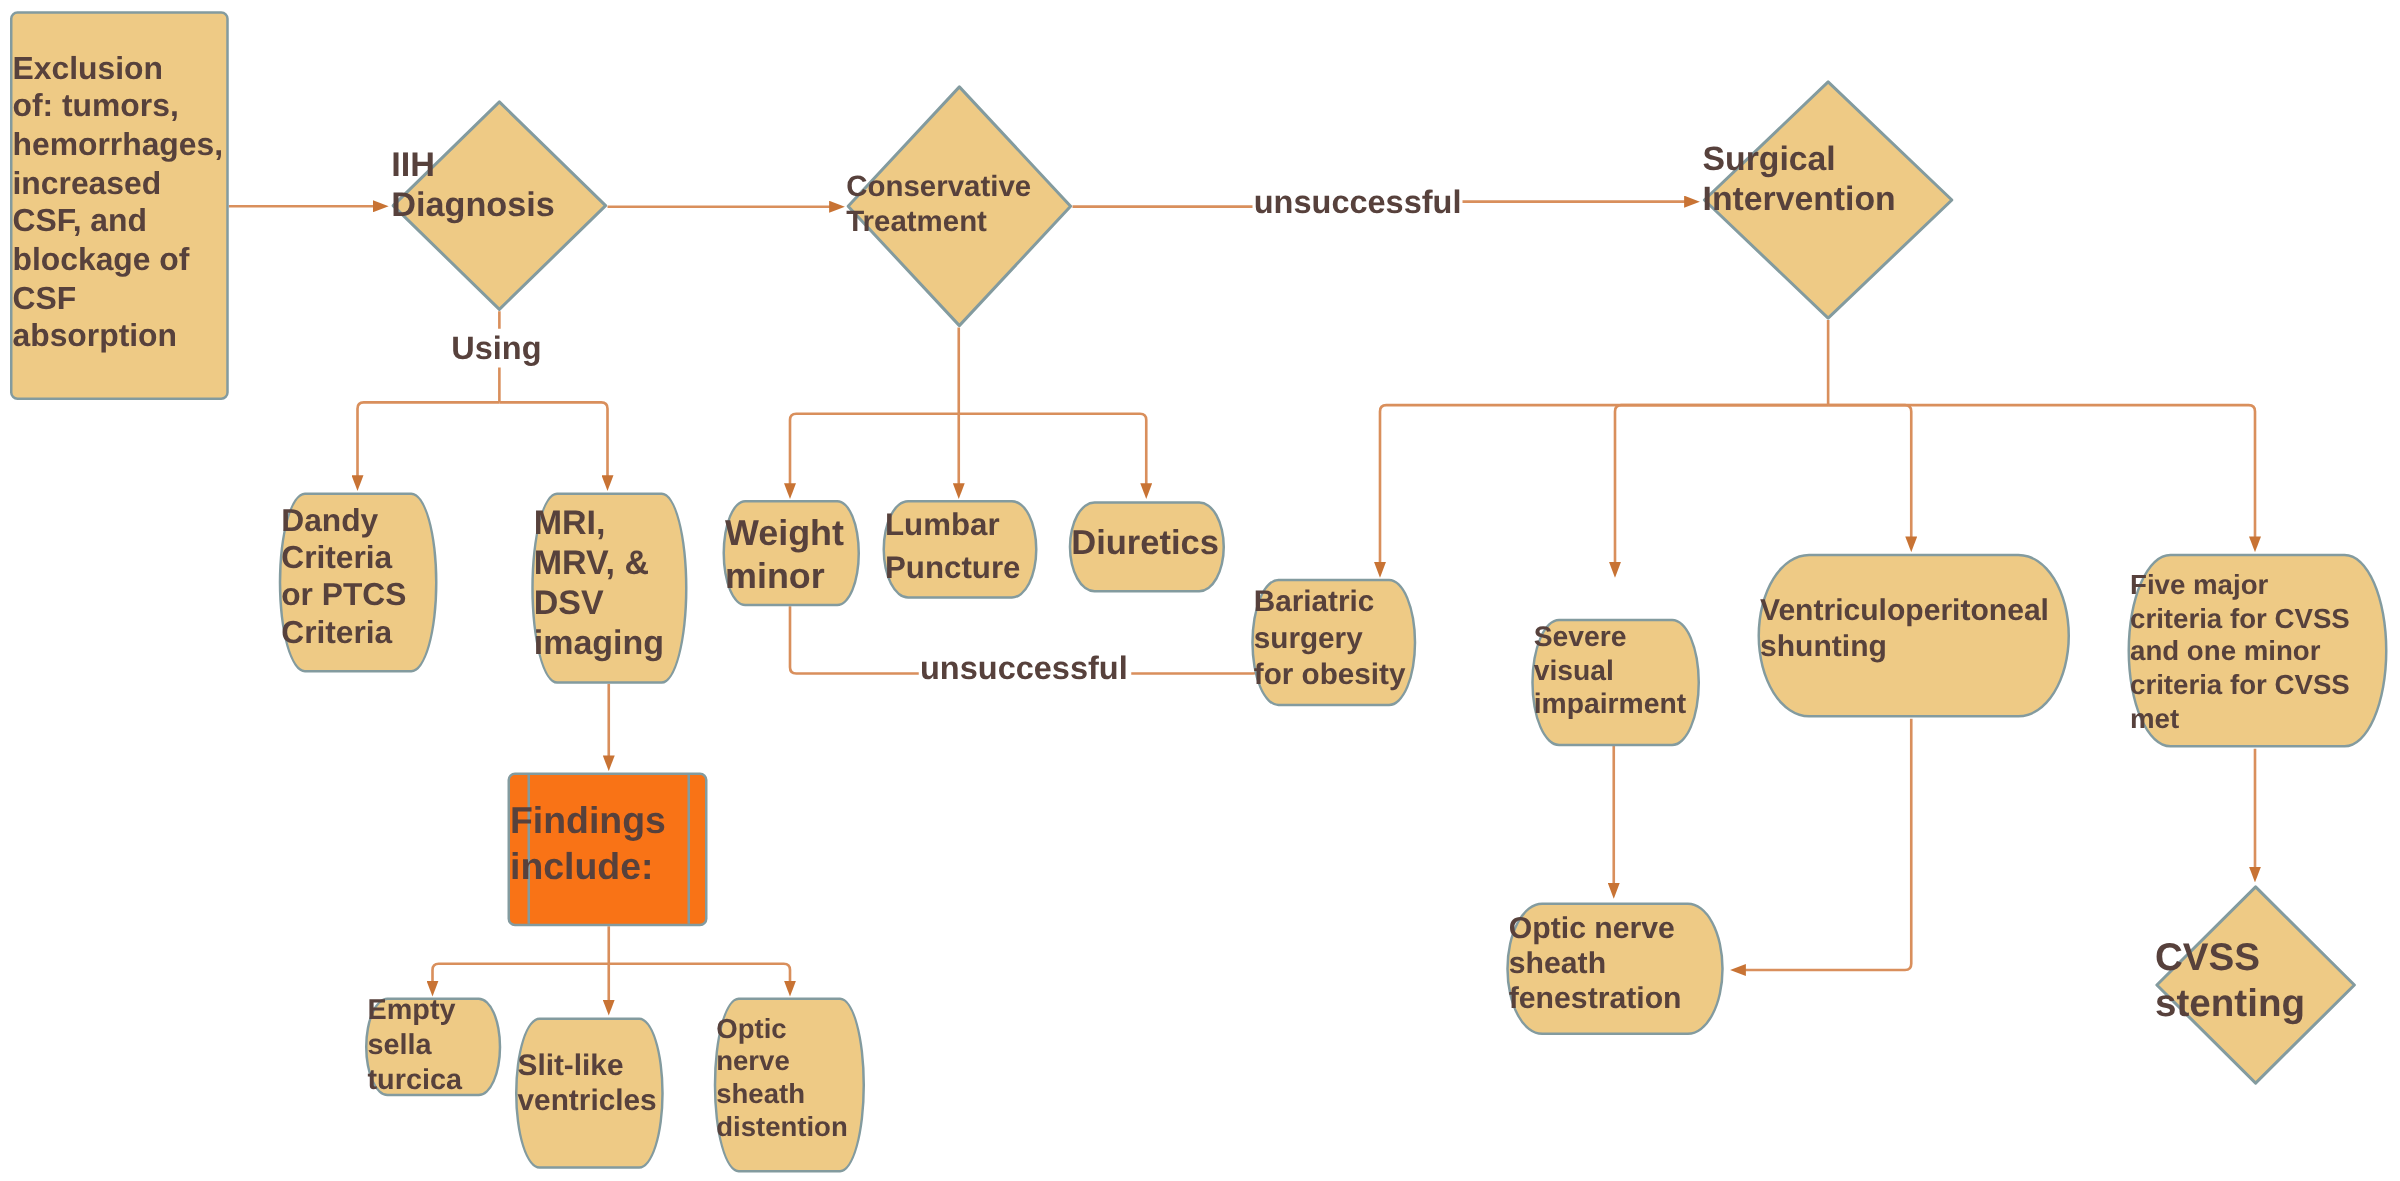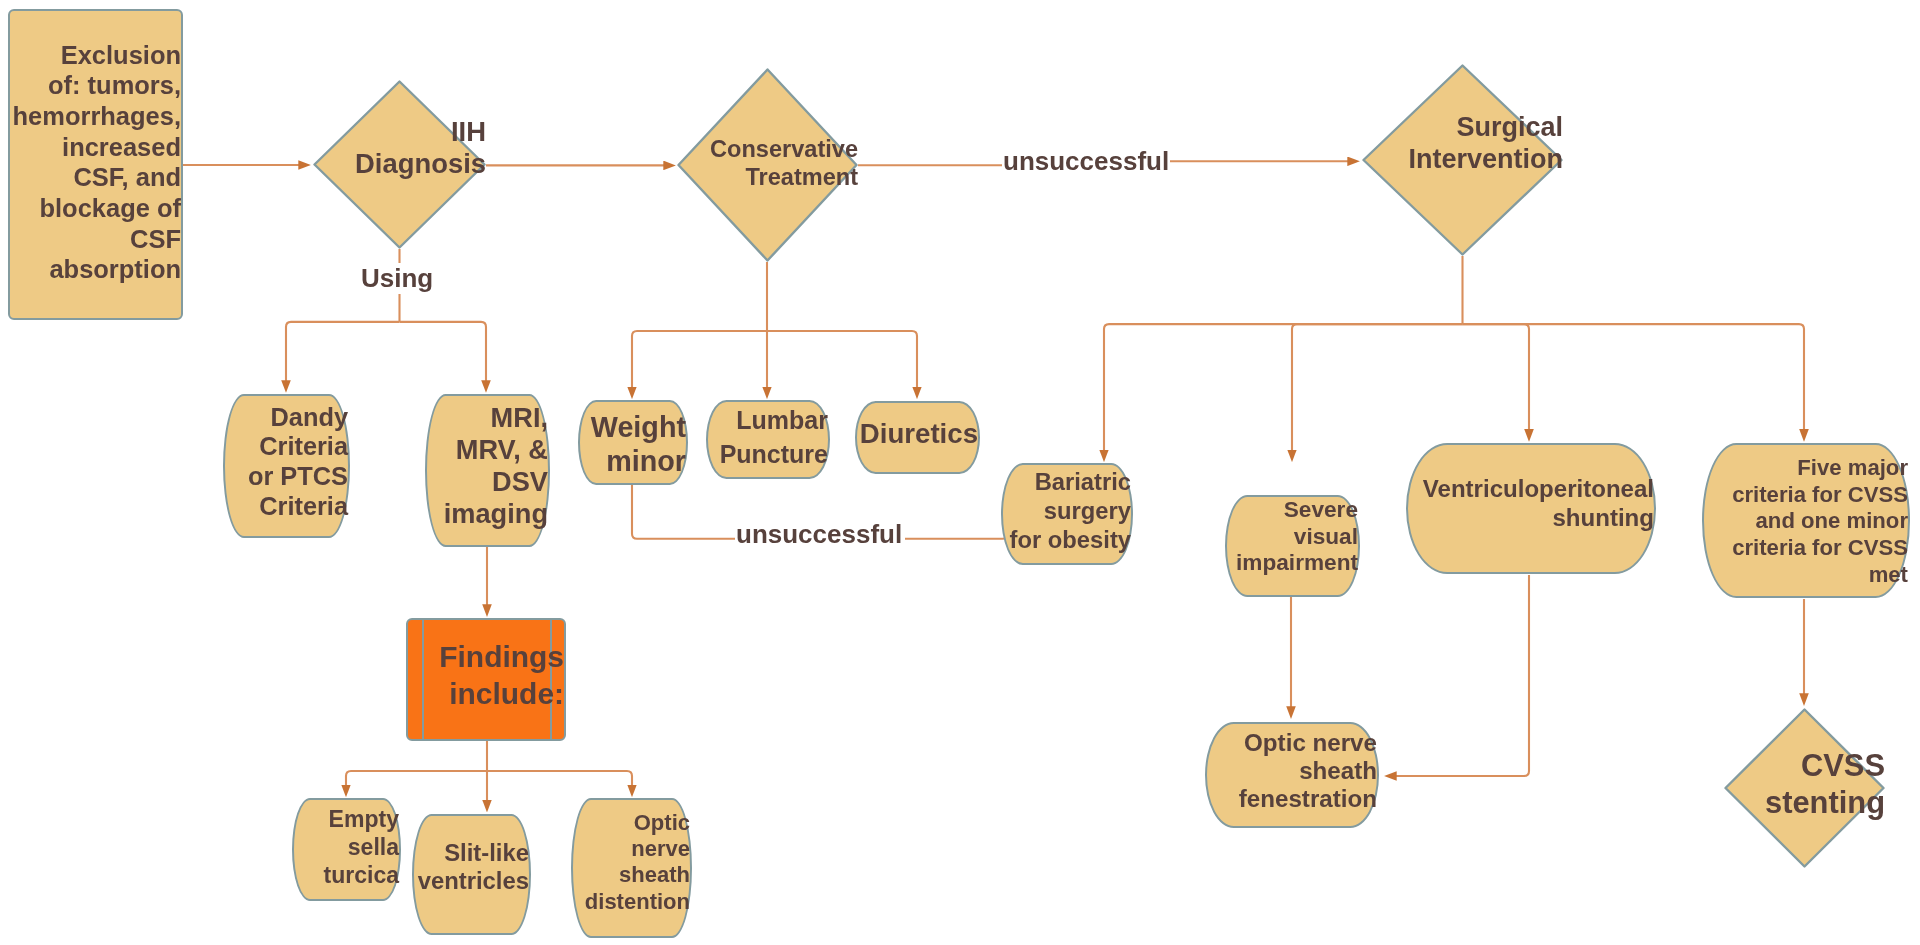--- a/index.html
+++ b/index.html
@@ -3,21 +3,21 @@
 <meta charset="utf-8">
 <title>IIH Diagnosis and Management Flowchart</title>
 <style>
   html,body{margin:0;padding:0;background:#ffffff;}
   body{width:1920px;height:945px;overflow:hidden;
        font-family:"Liberation Sans",sans-serif;
        -webkit-font-smoothing:antialiased;}
   #stage{position:relative;width:1920px;height:945px;background:#fff;}
   svg#edges{position:absolute;left:0;top:0;width:1920px;height:945px;overflow:visible;}
   .node{position:absolute;box-sizing:border-box;display:flex;align-items:center;
-        justify-content:center;text-align:right;color:#57413c;font-weight:bold;
+        justify-content:center;text-align:left;color:#57413c;font-weight:bold;
         font-size:26px;line-height:31px;}
   .node .lbl{display:block;width:100%;white-space:nowrap;}
   .node .lbl > span{display:block;white-space:nowrap;}
   .shape-rect{background:#eeca85;border:2px solid #839b9f;border-radius:6px;}
   .shape-round{background:#eeca85;border:2px solid #839b9f;border-radius:16.5% / 50%;}
   .shape-pre{background:#f97316;border:2px solid #839b9f;border-radius:6px;}
   .shape-pre .bar{position:absolute;top:0;bottom:0;width:2px;background:#839b9f;}
   .shape-pre .bar.l{left:13.5px;}
   .shape-pre .bar.r{right:12.5px;}
   .shape-diamond{background:transparent;border:none;}
@@ -217,21 +217,21 @@
 
   <div class="node shape-pre" id="n-findings" style="left:406px;top:618px;width:160px;height:123px;">
     <span class="bar l"></span>
     <span class="bar r"></span>
     <span class="lbl">
         <span>Findings</span>
         <span>include:</span>
       </span>
   </div>
 
-  <div class="node shape-round" id="n-emptysella" style="left:292px;top:798px;width:109px;height:103px;">
+  <div class="node shape-round" id="n-emptysella" style="left:292px;top:798px;width:109px;height:79px;">
     <span class="lbl">
         <span>Empty</span>
         <span>sella</span>
         <span>turcica</span>
       </span>
   </div>
 
   <div class="node shape-round" id="n-slitlike" style="left:412px;top:814px;width:119px;height:121px;">
     <span class="lbl">
         <span>Slit-like</span>

